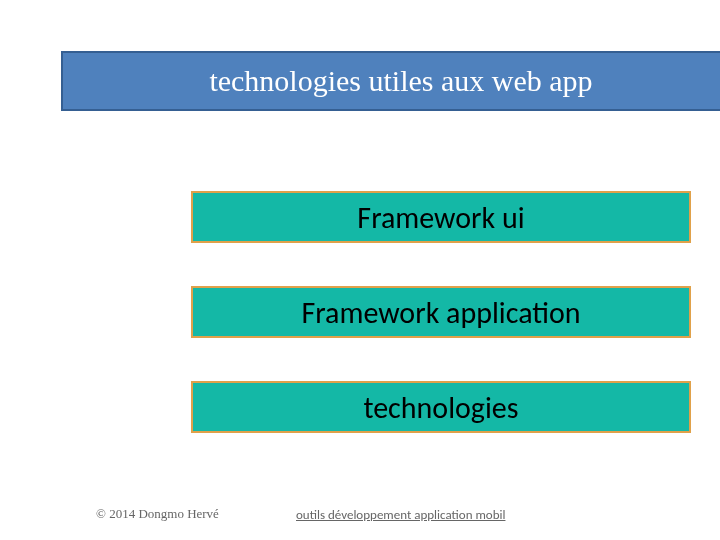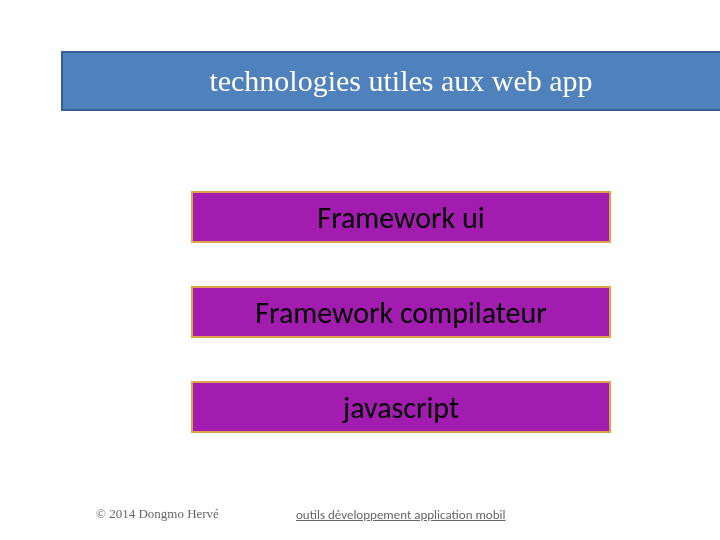--- a/index.html
+++ b/index.html
@@ -23,23 +23,23 @@
       align-items: center;
       justify-content: center;
       color: #fff;
       font-family: "Times New Roman", Times, serif;
       font-size: 30px;
       font-weight: 400;
     }
     .item-box {
       position: absolute;
       left: 150px;
-      width: 420px;
+      width: 500px;
       height: 52px;
-      background: #a21caf;
+      background: #14b8a6;
       border: 2px solid #e0a14a;
       display: flex;
       align-items: center;
       justify-content: center;
       color: #000;
       font-size: 30px;
       font-weight: 400;
       text-align: right;
     }
     .item-1 { top: 150px; }
@@ -71,23 +71,23 @@
 
 <div class="title-bar">
   <span>technologies utiles aux web app</span>
 </div>
 
 <div class="item-box item-1">
   <span>Framework ui</span>
 </div>
 
 <div class="item-box item-2">
-  <span>Framework compilateur</span>
+  <span>Framework application</span>
 </div>
 
 <div class="item-box item-3">
-  <span>javascript</span>
+  <span>technologies</span>
 </div>
 
 <div class="footer">
   <span class="footer-left">© 2014 Dongmo Hervé</span>
   <span class="footer-center">outils développement application mobil</span>
 </div>
 
 </body></html>

